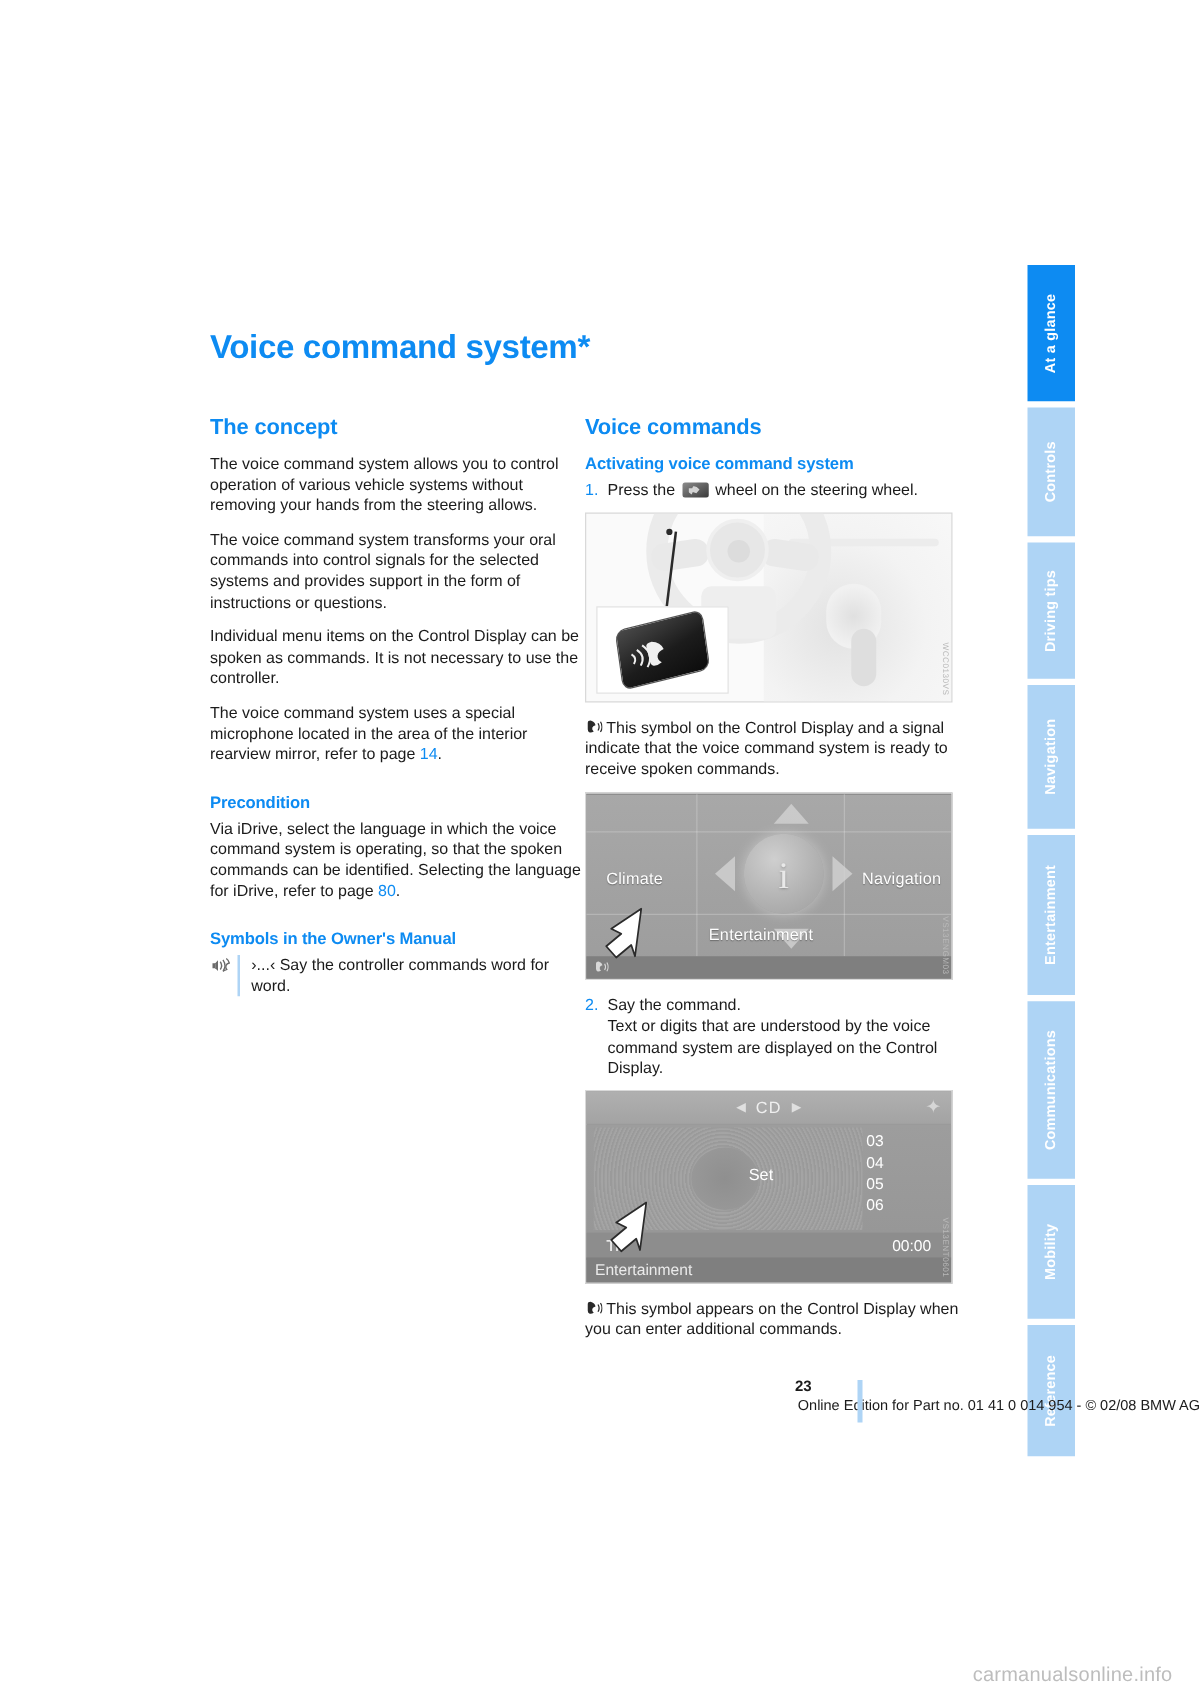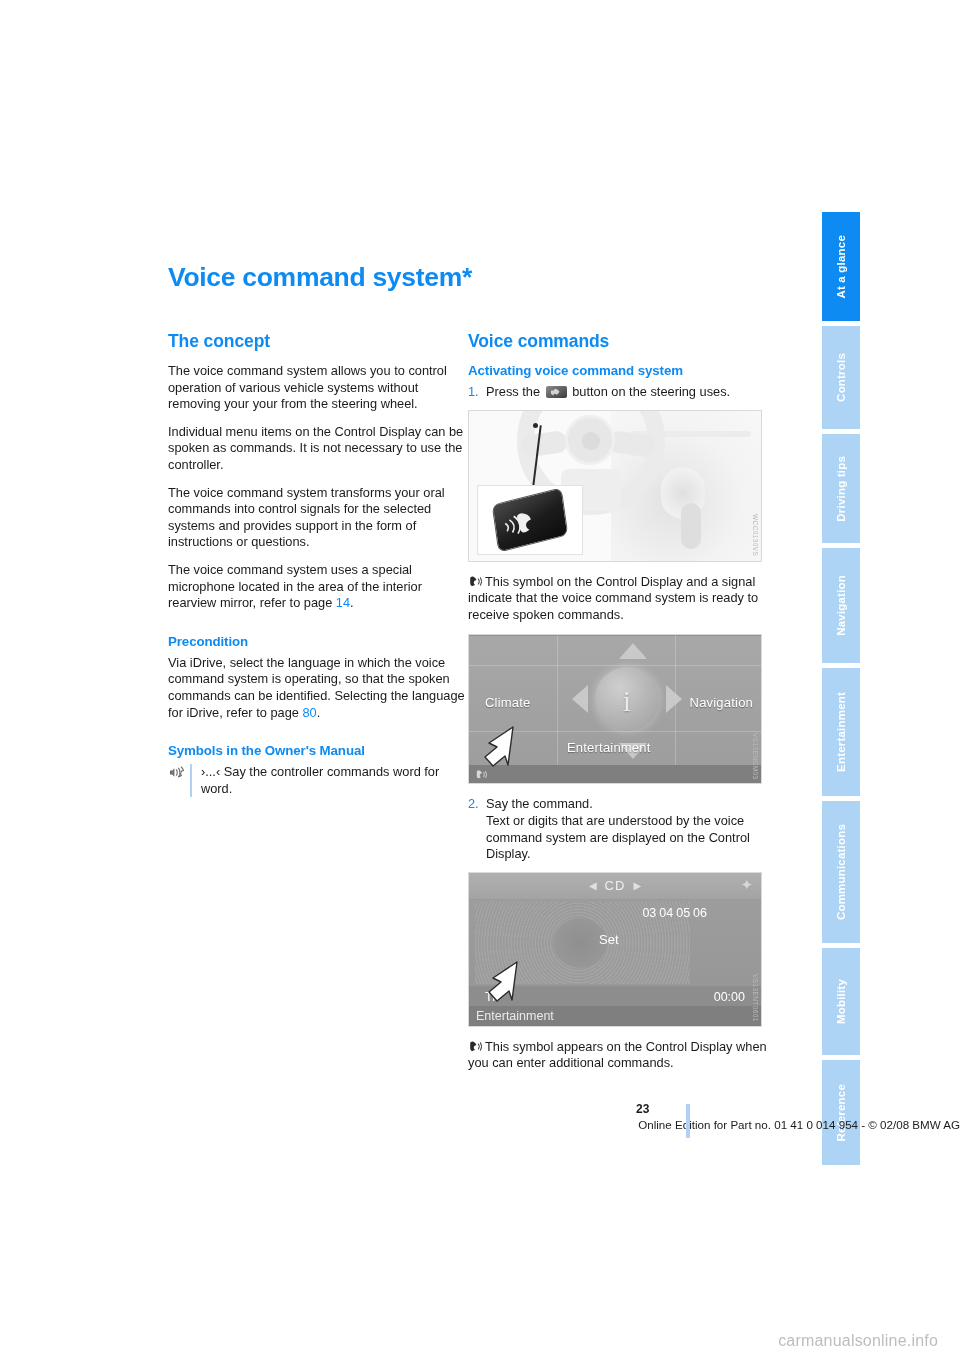--- a/index.html
+++ b/index.html
@@ -342,21 +342,21 @@
     position:absolute; left:78px; top:16px;
     width:54px;height:50px;border-radius:50%;
     background: radial-gradient(circle,#8f8f8f 0%,#989898 75%);
   }
   .cd-set {
     position:absolute; left:130px; top:32px;
     color:#ffffff; font-size:13px;
   }
   .cd-tracks {
     position:absolute; right:54px; top:6px;
-    display:flex; gap:3px;
+    display:flex; flex-direction:column; gap:3px;
     color:#ffffff; font-size:12.5px; text-align:center;
   }
   .cd-rowbar {
     position:absolute; left:0; right:0; top:113px; height:22px;
     background:#8d8d8d;
     display:flex; align-items:center; justify-content:space-between;
     padding: 0 16px;
     color:#ffffff; font-size:12.5px;
   }
   .cd-bottom {
@@ -430,23 +430,23 @@
   <div class="content">
 
     <div class="page-title">Voice command system*</div>
 
     <div class="cols">
 
       <div class="col">
 
         <h2 class="sec">The concept</h2>
 
-        <p class="body">The voice command system allows you to control operation of various vehicle systems without removing your your from the steering wheel.</p>
+        <p class="body">The voice command system allows you to control operation of various vehicle systems without removing your hands from the steering allows.</p>
+        <p class="body">The voice command system transforms your oral commands into control signals for the selected systems and provides support in the form of instructions or questions.</p>
         <p class="body">Individual menu items on the Control Display can be spoken as commands. It is not necessary to use the controller.</p>
-        <p class="body">The voice command system transforms your oral commands into control signals for the selected systems and provides support in the form of instructions or questions.</p>
 
         <p class="body"><span>The voice command system uses a special microphone located in the area of the interior rearview mirror, refer to page </span><span class="pref">14</span><span>.</span></p>
 
         <h3 class="sub gap-top">Precondition</h3>
         <p class="body"><span>Via iDrive, select the language in which the voice command system is operating, so that the spoken commands can be identified. Selecting the language for iDrive, refer to page </span><span class="pref">80</span><span>.</span></p>
 
         <h3 class="sub gap-top">Symbols in the Owner's Manual</h3>
 
         <div class="note">
           <div class="note-icon">
@@ -466,21 +466,21 @@
 
       </div>
 
       <div class="col">
 
         <h2 class="sec">Voice commands</h2>
         <h3 class="sub">Activating voice command system</h3>
 
         <div class="step">
           <span class="step-num">1.</span>
-          <span class="step-body"><span>Press the </span><span class="inline-btn"></span><span> button on the steering uses.</span></span>
+          <span class="step-body"><span>Press the </span><span class="inline-btn"></span><span> wheel on the steering wheel.</span></span>
         </div>
 
         <div class="figure fig-wheel">
           <div class="wheel-scene">
             <div class="console-blur">
               <div class="console-vent"></div>
               <div class="console-shift"></div>
             </div>
             <div class="dash-line"></div>
             <div class="wheel-ring"></div>

